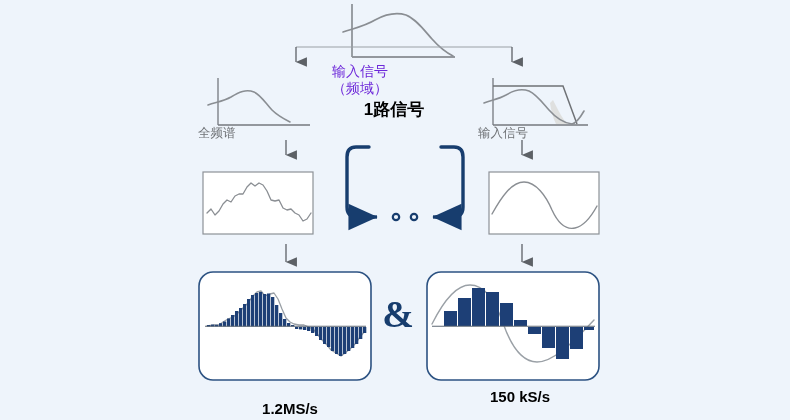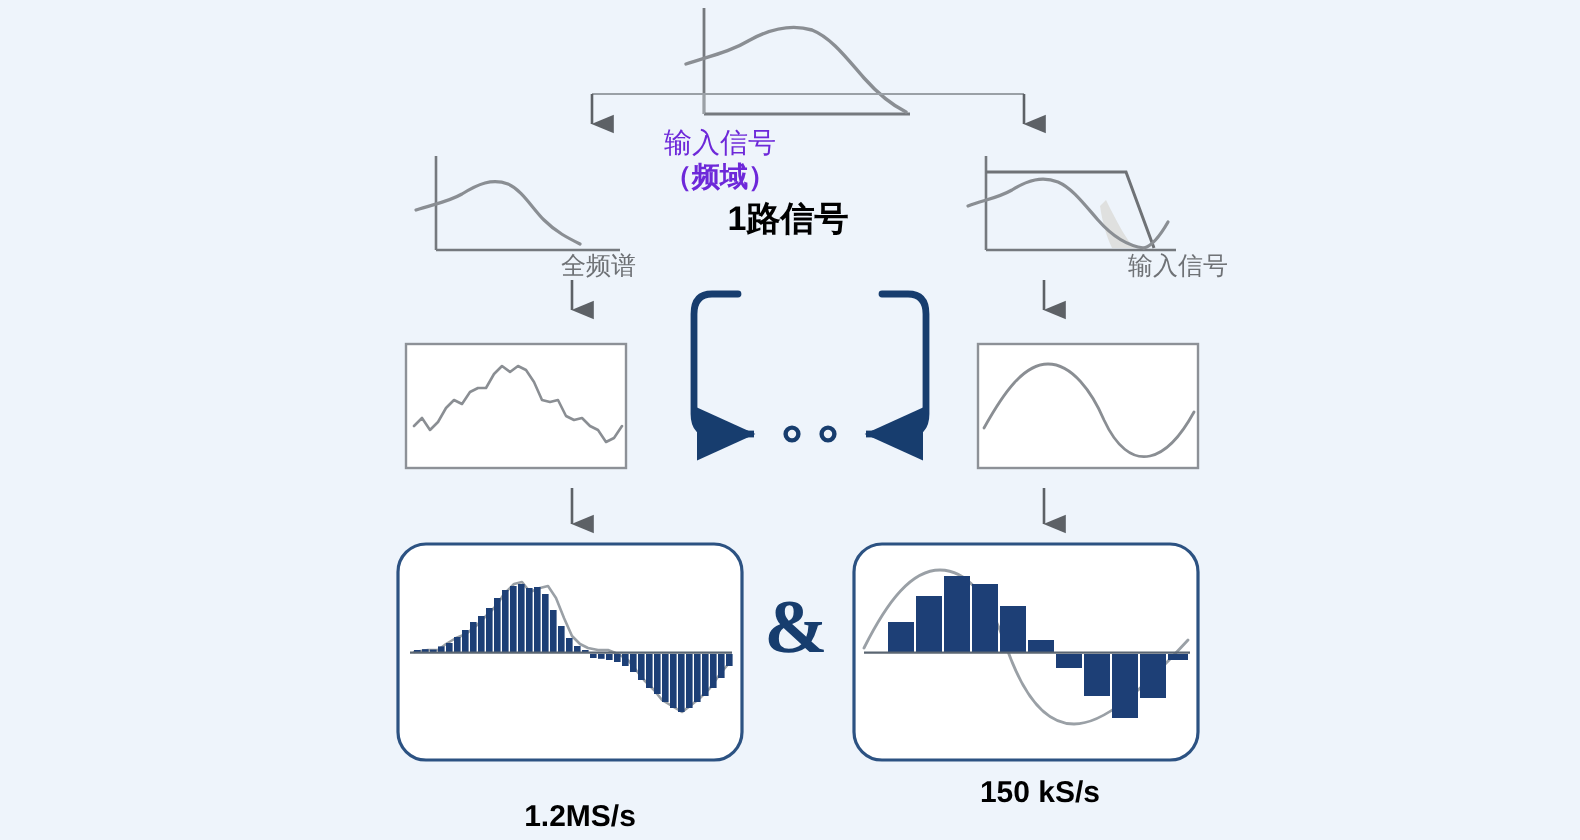--- a/index.html
+++ b/index.html
@@ -27,38 +27,38 @@
   }
 
   .lbl {
     position: absolute;
     white-space: nowrap;
     line-height: 1.18;
   }
   .lbl-gray {
     color: #6f7276;
     font-size: 12px;
-    text-align: right;
+    text-align: left;
   }
   .lbl-navy {
     color: #000000;
     font-weight: bold;
     text-align: center;
   }
 
   
   #cap-input {
     left: 332px;
     top: 63px;
     width: 124px;
     font-size: 14px;
     color: #6d28d9;
     text-align: left;
   }
-  #cap-input .l2 { display: block; font-weight: bold; }
+  #cap-input .l2 { display: block; }
 
   #cap-onesignal {
     left: 334px;
     top: 100px;
     width: 120px;
     font-size: 17px;
   }
 
   #cap-fullspec {
     left: 198px;

